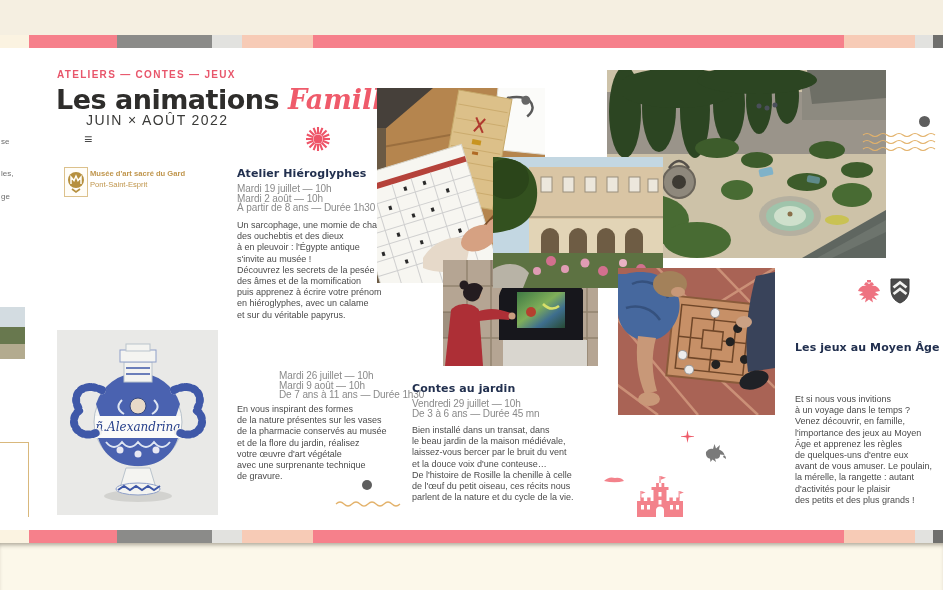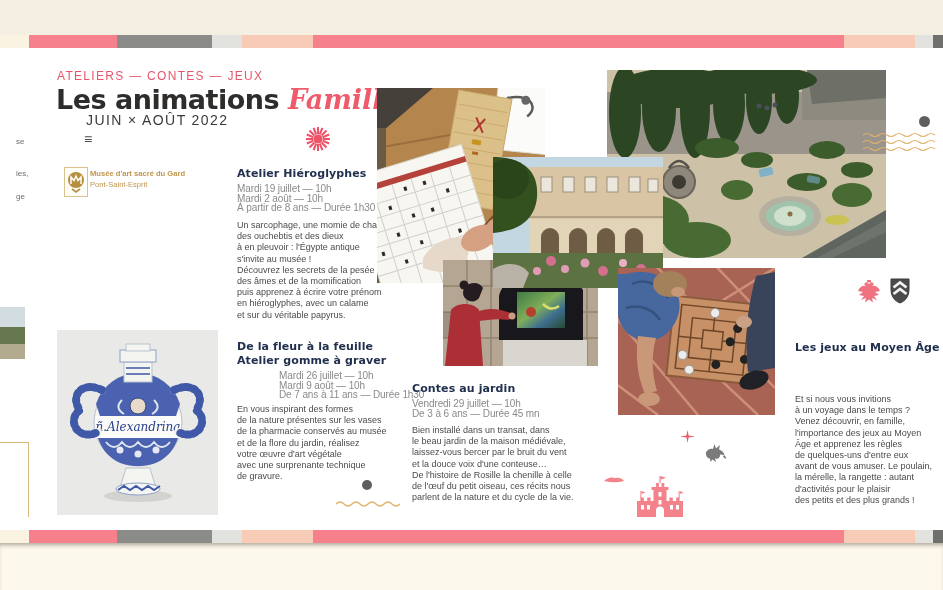--- a/index.html
+++ b/index.html
@@ -17,35 +17,35 @@
   .sg-gray{width:95px;background:#8b8b89;}
   .sg-lgray1{width:30px;background:#e2e2df;}
   .sg-peach1{width:71px;background:#f7cbb6;}
   .sg-pink2{width:531px;background:#f6808b;}
   .sg-peach2{width:71px;background:#f7cbb6;}
   .sg-lgray2{width:18px;background:#e2e2df;}
   .sg-dgray{width:10px;background:#6f6f6d;}
   .page{position:absolute;left:0;top:48px;width:943px;height:482px;background:#fff;}
   .abs{position:absolute;}
   .pre{white-space:pre-line;}
-  .kicker{font-size:12px;font-weight:normal;letter-spacing:1.3px;color:#e8566b;}
+  .kicker{font-size:10px;font-weight:bold;letter-spacing:1.3px;color:#e8566b;}
   .title-row{display:flex;align-items:baseline;gap:9px;}
   .title-main{font-family:"DejaVu Sans",sans-serif;font-size:27px;font-weight:800;color:#2e2d2b;letter-spacing:-.5px;}
   .title-accent{font-family:"DejaVu Serif",serif;font-style:italic;font-weight:bold;font-size:27px;color:#ef5b6b;}
   .dates{font-size:14px;font-weight:normal;letter-spacing:1.4px;color:#3a3a38;}
   .menu{font-size:14px;color:#4a4a4a;line-height:10px;}
   .museum-box{width:22px;height:28px;border:1px solid #dcc18c;display:flex;align-items:center;justify-content:center;background:#fffdf8;}
   .museum-name{font-size:7.6px;font-weight:bold;color:#c0964d;line-height:10.5px;}
   .museum-city{font-size:7.6px;color:#c0964d;line-height:10.5px;}
   .intro{font-size:10.8px;line-height:15.4px;color:#4c4c4c;width:185px;}
   .sec-h{font-family:"DejaVu Sans",sans-serif;font-size:11px;font-weight:bold;color:#22304f;line-height:13.5px;letter-spacing:.1px;}
   .sec-m{font-size:10px;color:#8a8a8a;line-height:9.6px;letter-spacing:-.1px;}
   .sec-b{font-size:9px;color:#4b4b4b;line-height:11.2px;}
   .dot{border-radius:50%;background:#5e5e5e;}
-  .frag{font-size:8px;color:#6e6e6e;padding-left:15px;}
+  .frag{font-size:8px;color:#6e6e6e;}
   .painting-sliver{width:25px;height:52px;background:linear-gradient(#d3dce1 0 38%,#68784e 38% 72%,#b3ab8f 72% 100%);}
   .gold-corner{width:28px;height:74px;border-top:1px solid #d9b87c;border-right:1px solid #d9b87c;}
   .photo{overflow:hidden;}
   .vase-bg{background:#e9e9e7;display:flex;align-items:center;justify-content:center;}
   svg{display:block;}
 </style>
 </head>
 <body>
 
 <div class="canvas">
@@ -394,22 +394,20 @@
     <div class="abs sec-b pre" style="left:237px;top:172px;">Un sarcophage, une momie de chat,
 des ouchebtis et des dieux
 à en pleuvoir : l'Égypte antique
 s'invite au musée !
 Découvrez les secrets de la pesée
 des âmes et de la momification
 puis apprenez à écrire votre prénom
 en hiéroglyphes, avec un calame
 et sur du véritable papyrus.</div>
 
-    <div class="abs sec-h pre" style="left:237px;top:292px;">De la fleur à la feuille
-Atelier gomme à graver</div>
     <div class="abs sec-m pre" style="left:237px;top:323px;margin-left:42px;">Mardi 26 juillet — 10h
 Mardi 9 août — 10h
 De 7 ans à 11 ans — Durée 1h30</div>
     <div class="abs sec-b pre" style="left:237px;top:356px;">En vous inspirant des formes
 de la nature présentes sur les vases
 de la pharmacie conservés au musée
 et de la flore du jardin, réalisez
 votre œuvre d'art végétale
 avec une surprenante technique
 de gravure.</div>

